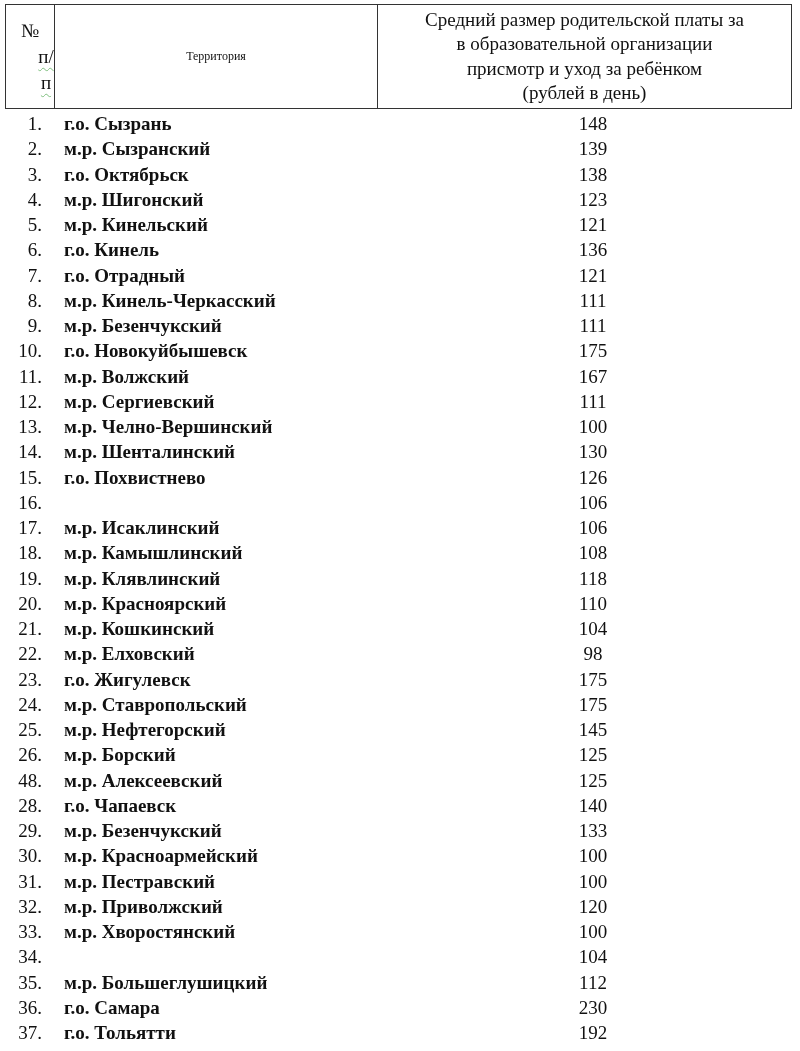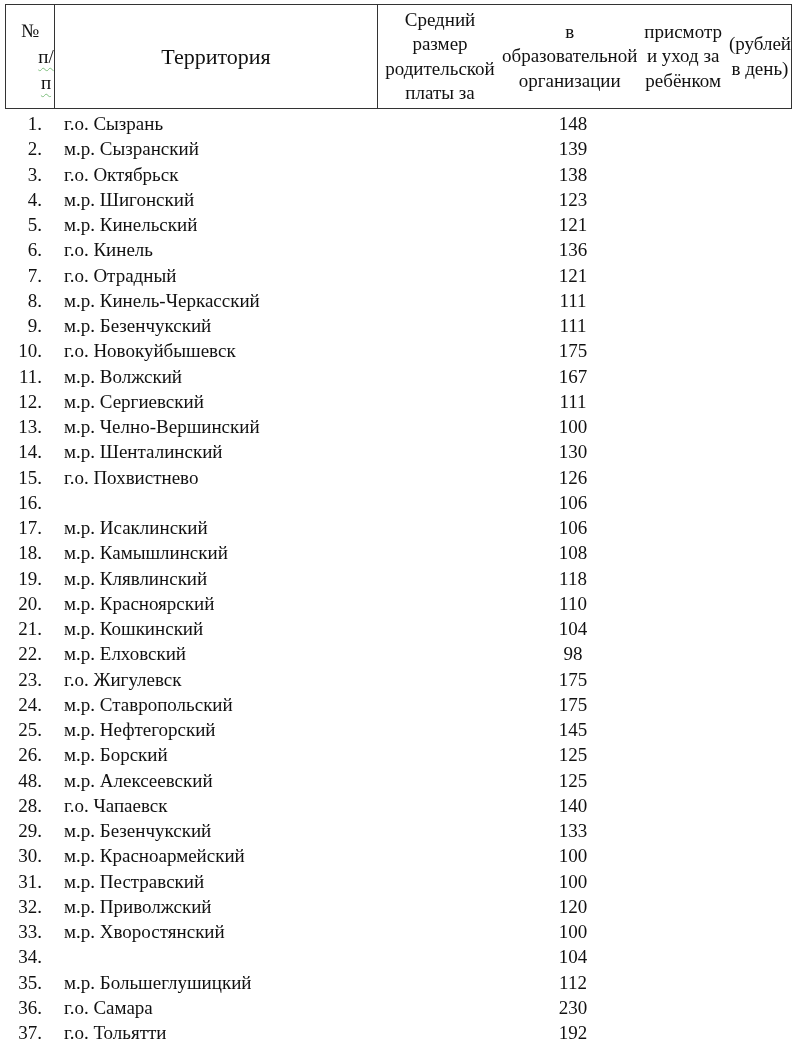--- a/index.html
+++ b/index.html
@@ -8,29 +8,29 @@
     font-family: "Liberation Serif", "DejaVu Serif", serif;
     color: #111111;
   }
   .hdr {
     position: absolute; left: 5px; top: 4px; width: 787px; height: 105px;
     border: 1.5px solid #333; box-sizing: border-box;
     display: flex;
   }
   .hdr .c { display: flex; align-items: center; justify-content: center; text-align: center; box-sizing: border-box; }
   .hdr .c1 { width: 49px; border-right: 1.5px solid #333; font-size: 19px; line-height: 26px; flex-direction: column; }
-  .hdr .c2 { width: 323px; border-right: 1.5px solid #333; font-size: 22px; }
-  .hdr .c3 { flex: 1; font-size: 19px; line-height: 24.5px; flex-direction: row; }
+  .hdr .c2 { width: 323px; border-right: 1.5px solid #333; font-size: 12px; }
+  .hdr .c3 { flex: 1; font-size: 19px; line-height: 24.5px; flex-direction: column; }
   .num-sign { text-decoration: none; }
   .pp { text-decoration: underline wavy #7fbf7f; text-decoration-thickness: 1px; text-underline-offset: 4px; margin-left: 32px; }
   .rows { position: absolute; left: 0; top: 111px; width: 800px; }
   .row { position: relative; height: 25.25px; font-size: 19px; line-height: 25.25px; }
   .row .n { position: absolute; left: 0; width: 42px; text-align: right; }
-  .row .t { position: absolute; left: 64px; white-space: nowrap; }
-  .row .v { position: absolute; left: 520px; width: 106px; text-align: center; }
+  .row .t { position: absolute; left: 64px; white-space: nowrap; font-weight: bold; }
+  .row .v { position: absolute; left: 540px; width: 106px; text-align: center; }
 </style>
 </head>
 <body>
 
 <div class="hdr">
   <div class="c c1">
     <span class="num-sign">№</span>
     <span class="pp">п/п</span>
   </div>
   <div class="c c2">

